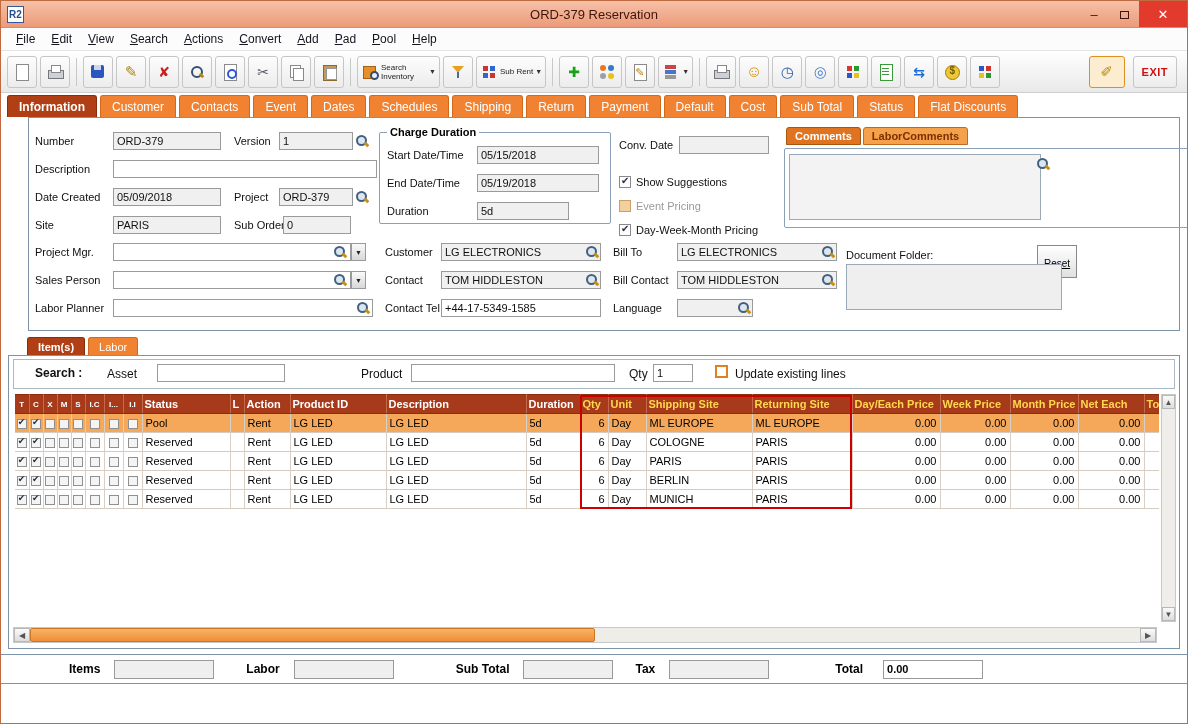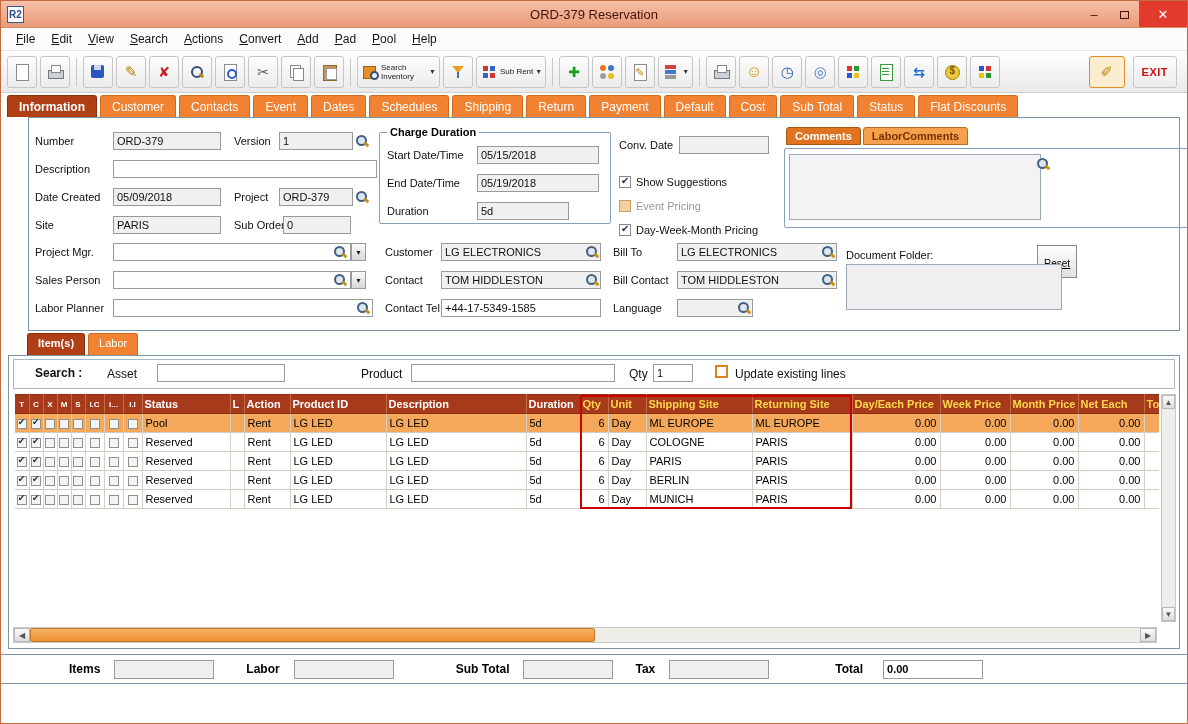--- a/index.html
+++ b/index.html
@@ -58,21 +58,21 @@
 .ic-funnel::before{content:"";position:absolute;left:3px;top:3px;border-left:6px solid transparent;border-right:6px solid transparent;border-top:7px solid #e8a020;}
 .ic-funnel::after{content:"";position:absolute;left:8px;top:9px;width:2px;height:6px;background:#4a6a9a;}
 .ic-subrent::before{content:"";position:absolute;left:3px;top:3px;width:5px;height:5px;background:#cc3333;box-shadow:7px 0 0 #3366cc,0 7px 0 #3366cc,7px 7px 0 #cc3333;}
 .ic-balls::before{content:"";position:absolute;left:2px;top:2px;width:6px;height:6px;border-radius:50%;background:#e87820;box-shadow:8px 0 0 #3a78c8,0 8px 0 #9aa0a8,8px 8px 0 #e8c020;}
 .ic-cards::before{content:"";position:absolute;left:3px;top:2px;width:11px;height:4px;background:#c44;box-shadow:0 5px 0 #47c,0 10px 0 #999;}
 .ic-cubes::before{content:"";position:absolute;left:3px;top:3px;width:5px;height:5px;background:#d33;box-shadow:7px 0 0 #2a9a2a,0 7px 0 #2a55cc,7px 7px 0 #e8c020;}
 .ic-money::before{content:"";position:absolute;left:2px;top:2px;width:13px;height:13px;border-radius:50%;background:#ecc838;border:1px solid #a08000;}
 .ic-money::after{content:"$";position:absolute;left:0;right:0;top:1px;font-size:10px;font-weight:bold;color:#7a5c00;line-height:14px;}
 .ic-squares::before{content:"";position:absolute;left:3px;top:3px;width:5px;height:5px;background:#2a55cc;box-shadow:7px 0 0 #cc3333,0 7px 0 #e8c020,7px 7px 0 #2a9a2a;}
 
-.tabs{display:flex;gap:3px;padding:2px 0 0 6px;background:#fff;height:24px;}
+.tabs{display:flex;gap:3px;padding:2px 0 0 6px;background:#fff;height:24px;align-items:flex-end;}
 .tab{background:#f08232;color:#fff;font-size:12px;padding:4px 11px 3px;border-radius:3px 3px 0 0;border:1px solid #d06a1a;border-bottom:none;cursor:default;white-space:nowrap;}
 .tab.active{background:#b03f16;font-weight:bold;border-color:#8a2d0c;}
 .tab.small{font-size:11px;padding:3px 10px 2px;}
 
 .panel{position:relative;margin:0 7px;border:1px solid #7d93a8;background:#fff;}
 #info-panel{height:214px;margin-left:27px;}
 #items-panel{height:294px;}
 .lbl{position:absolute;font-size:11px;color:#101010;white-space:nowrap;}
 .lbl.b{font-weight:bold;font-size:12px;}
 .tf{position:absolute;height:18px;border:1px solid #9a9a9a;background:#fff;font-size:11px;padding:0 3px;color:#101010;}

